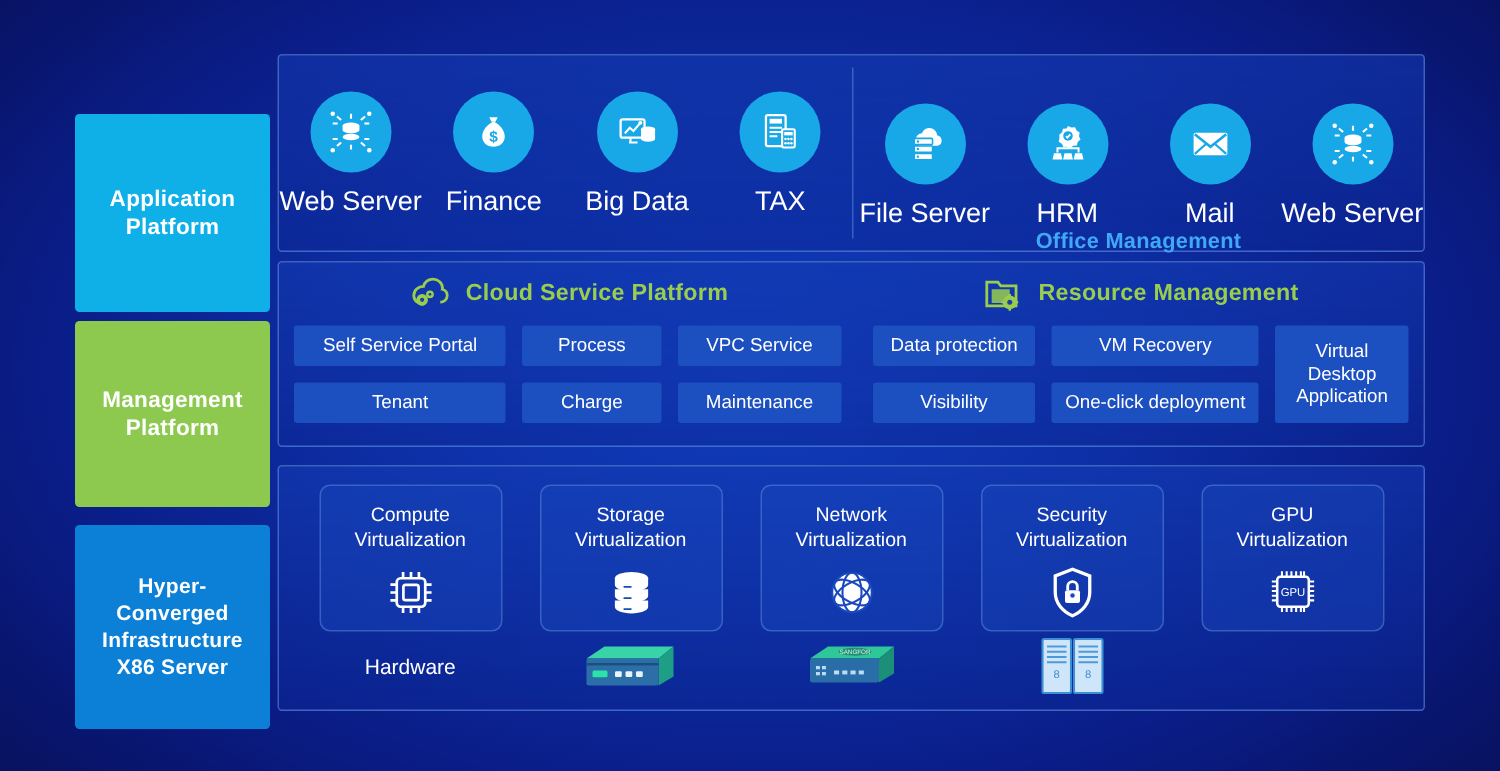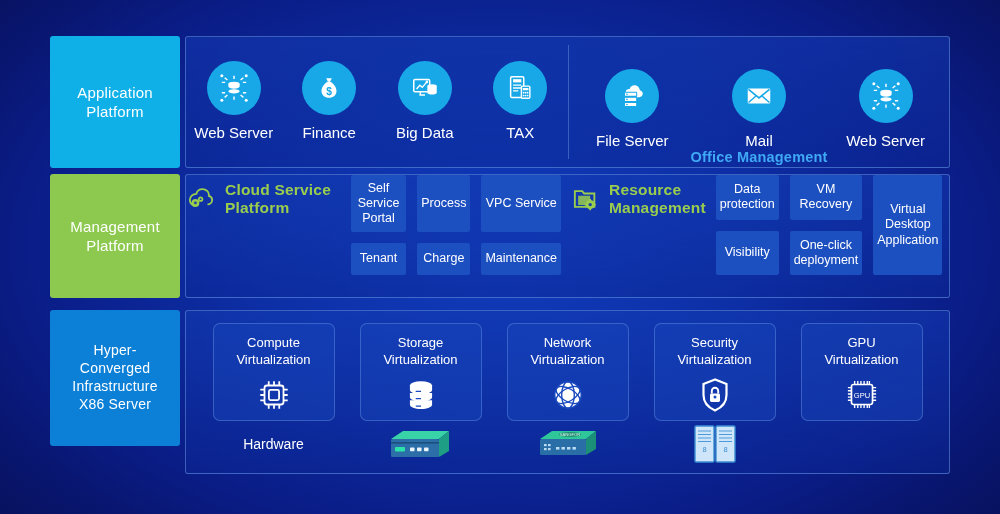--- a/index.html
+++ b/index.html
@@ -10,50 +10,51 @@
   }
   #stage{
     position:relative;width:1000px;height:514px;
     background:
       radial-gradient(ellipse 78% 92% at 50% 48%, #113DBE 0%, #0D2FA6 32%, #0A1C86 62%, #081364 82%, #060f4e 100%);
   }
   
   .row{position:absolute;display:flex;align-items:stretch;}
   .tag{
     border-radius:3px;display:flex;align-items:center;justify-content:center;
-    text-align:center;color:#ffffff;font-weight:normal;line-height:1.28;
+    text-align:center;color:#ffffff;font-weight:bold;line-height:1.28;
     letter-spacing:.2px;
+    margin-top:40px;
   }
   .tag.app{background:#0FAFE8;font-size:15px;}
   .tag.mgmt{background:#8CC94E;font-size:15px;}
   .tag.hci{background:#0C7FD6;font-size:14px;}
 
   .panel{
     position:relative;border:1px solid rgba(120,170,235,.45);
     border-radius:3px;box-sizing:border-box;
     background:linear-gradient(180deg, rgba(20,60,180,.55) 0%, rgba(12,40,150,.45) 100%);
   }
 
   
   .r1group{position:absolute;top:0;bottom:0;display:flex;flex-direction:column;}
   .iconsline{display:flex;justify-content:space-around;align-items:flex-start;padding-top:24px;flex:1;}
   .iconcell{display:flex;flex-direction:column;align-items:center;width:92px;}
   .circ{
     width:54px;height:54px;border-radius:50%;background:#18A8E8;
     display:flex;align-items:center;justify-content:center;
   }
-  .iconcell .cap{margin-top:9px;font-size:15px;color:#ffffff;white-space:nowrap;}
+  .iconcell .cap{margin-top:9px;font-size:18px;color:#ffffff;white-space:nowrap;}
   .grouptitle{
     text-align:center;font-size:14.5px;font-weight:bold;color:#3FA9F5;
     padding-bottom:13px;letter-spacing:.2px;
   }
   .vdivider{position:absolute;top:8px;bottom:8px;width:1px;background:rgba(120,170,235,.40);}
 
   
-  .r2half{position:absolute;top:0;bottom:12px;display:flex;}
+  .r2half{position:absolute;top:0;bottom:5px;display:flex;flex-direction:column;}
   .r2head{display:flex;align-items:center;justify-content:center;gap:9px;height:48px;}
   .r2head .htxt{font-size:15.5px;font-weight:bold;color:#9ACD4E;letter-spacing:.2px;}
   .chipgrid{display:grid;gap:11px;padding:0 10px 10px 10px;}
   .chip{
     background:#1C4FC0;border-radius:2px;color:#ffffff;font-size:12.5px;
     display:flex;align-items:center;justify-content:center;text-align:center;
     min-height:27px;line-height:1.22;padding:3px 4px;box-sizing:border-box;
   }
   .gleft{grid-template-columns:1.32fr 0.86fr 1.02fr;}
   .gright{grid-template-columns:1fr 1.28fr 0.82fr;}
@@ -169,20 +170,34 @@
                 <rect x="8" y="17.4" width="13" height="4.4" rx=".8" fill="#fff" stroke="#18A8E8" stroke-width="1.1"></rect>
                 <rect x="8" y="22.8" width="13" height="4.4" rx=".8" fill="#fff" stroke="#18A8E8" stroke-width="1.1"></rect>
                 <circle cx="10.6" cy="14.2" r=".85" fill="#18A8E8"></circle>
                 <circle cx="10.6" cy="19.6" r=".85" fill="#18A8E8"></circle>
                 <circle cx="10.6" cy="25" r=".85" fill="#18A8E8"></circle>
               </svg>
             </div>
             <div class="cap">File Server</div>
           </div>
 
+          <div class="iconcell">
+            <div class="circ">
+              <svg width="30" height="30" viewBox="0 0 32 32" stroke="#fff" fill="none" stroke-width="1.5">
+                <path d="M16 3.2l2.4 1.1 2.6-.3 1.1 2.4 2.2 1.4-.5 2.6 1.1 2.4-2 1.7-.6 2.6-2.6.2-2 1.7-2.4-1.1-2.6.3-1.1-2.4-2.2-1.4.5-2.6L9.8 9.4l2-1.7.6-2.6 2.6-.2z" fill="#fff" stroke="none"></path>
+                <circle cx="16" cy="10.3" r="3.4" fill="#18A8E8" stroke="none"></circle>
+                <path d="M14.6 10.4l1 1.1 2-2.3" stroke="#fff" stroke-width="1.3"></path>
+                <path d="M16 15.5v3.5M8.5 22v-3h15v3" stroke="#fff" stroke-width="1.4"></path>
+                <path d="M6 22.5h5l1 4.5H5z" fill="#fff" stroke="none"></path>
+                <path d="M13.5 22.5h5l1 4.5h-7z" fill="#fff" stroke="none"></path>
+                <path d="M21 22.5h5l1 4.5h-7z" fill="#fff" stroke="none"></path>
+              </svg>
+            </div>
+            <div class="cap">HRM</div>
+          </div>
 
           <div class="iconcell">
             <div class="circ">
               <svg width="30" height="30" viewBox="0 0 32 32">
                 <rect x="4" y="8" width="24" height="16" rx="1.2" fill="#fff"></rect>
                 <path d="M4.8 9l11.2 9 11.2-9" fill="none" stroke="#18A8E8" stroke-width="1.8"></path>
                 <path d="M4.8 23l8-7M27.2 23l-8-7" fill="none" stroke="#18A8E8" stroke-width="1.5"></path>
               </svg>
             </div>
             <div class="cap">Mail</div>

